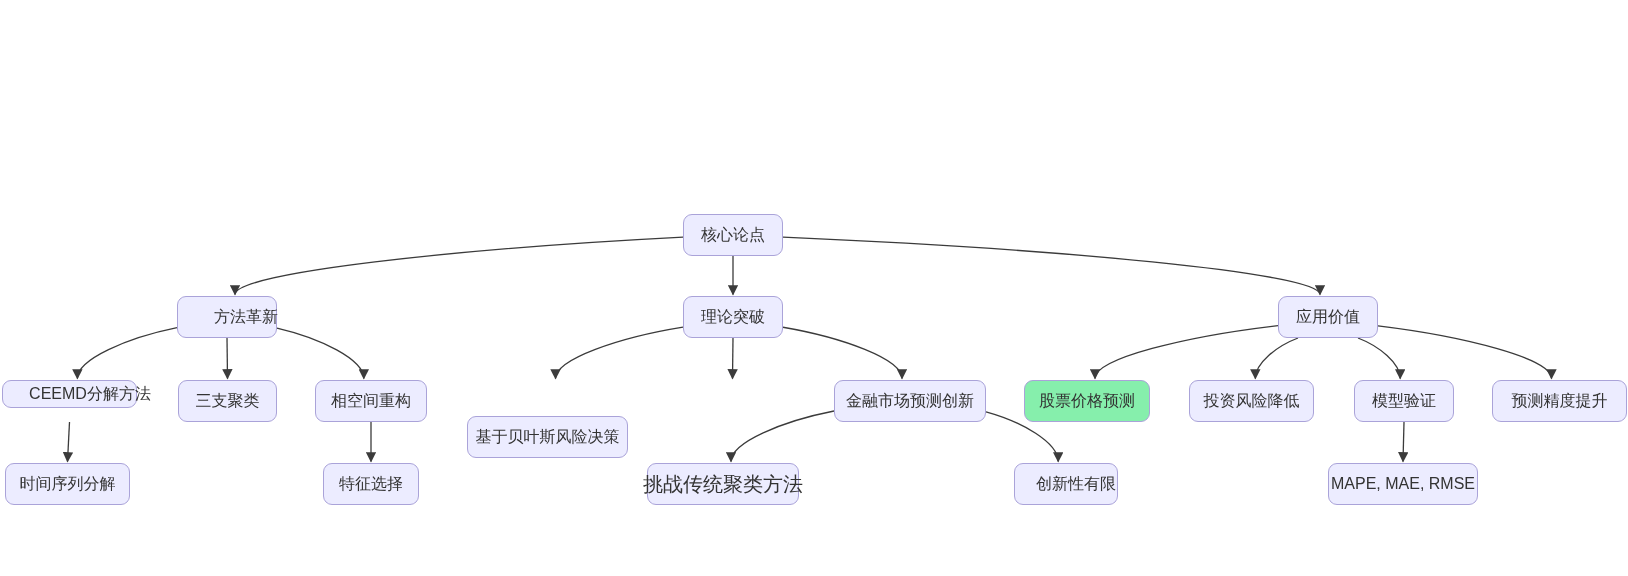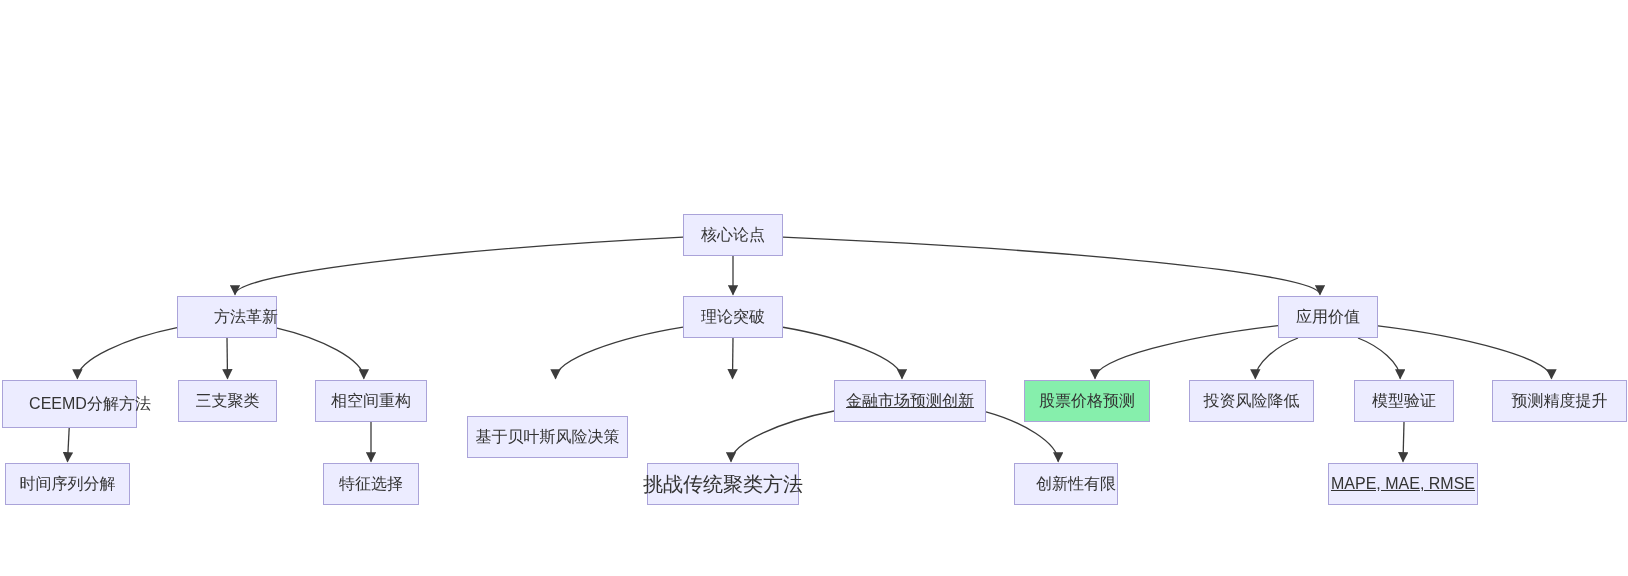--- a/index.html
+++ b/index.html
@@ -27,20 +27,21 @@
     width: 100%;
     height: 100%;
   }
   .node {
     position: absolute;
     box-sizing: border-box;
     display: flex;
     align-items: center;
     justify-content: center;
     text-align: center;
+    border-radius: 9px;
   }
   .node span {
     white-space: nowrap;
     line-height: 1;
   }
 </style>
 </head>
 <body>
 
 <div id="canvas" style="width: 1628px; height: 576px; background: rgb(255, 255, 255);">
@@ -75,33 +76,33 @@
       </div>
       <div class="node" style="left: 177px; top: 296px; width: 100px; height: 42px; background: rgb(236, 236, 255); border: 1px solid rgb(170, 163, 217); color: rgb(51, 51, 51); font-size: 16px; padding-left: 38px;">
         <span>方法革新</span>
       </div>
       <div class="node" style="left: 683px; top: 296px; width: 100px; height: 42px; background: rgb(236, 236, 255); border: 1px solid rgb(170, 163, 217); color: rgb(51, 51, 51); font-size: 16px;">
         <span>理论突破</span>
       </div>
       <div class="node" style="left: 1278px; top: 296px; width: 100px; height: 42px; background: rgb(236, 236, 255); border: 1px solid rgb(170, 163, 217); color: rgb(51, 51, 51); font-size: 16px;">
         <span>应用价值</span>
       </div>
-      <div class="node" style="left: 2px; top: 380px; width: 135px; height: 48px; background: rgb(236, 236, 255); border: 1px solid rgb(170, 163, 217); color: rgb(51, 51, 51); font-size: 16px; padding-left: 41px;">
+      <div class="node" style="left: 2px; top: 380px; width: 135px; height: 28px; background: rgb(236, 236, 255); border: 1px solid rgb(170, 163, 217); color: rgb(51, 51, 51); font-size: 16px; padding-left: 41px;">
         <span>CEEMD分解方法</span>
       </div>
       <div class="node" style="left: 178px; top: 380px; width: 99px; height: 42px; background: rgb(236, 236, 255); border: 1px solid rgb(170, 163, 217); color: rgb(51, 51, 51); font-size: 16px;">
         <span>三支聚类</span>
       </div>
       <div class="node" style="left: 315px; top: 380px; width: 112px; height: 42px; background: rgb(236, 236, 255); border: 1px solid rgb(170, 163, 217); color: rgb(51, 51, 51); font-size: 16px;">
         <span>相空间重构</span>
       </div>
       <div class="node" style="left: 467px; top: 380px; width: 161px; height: 42px; background: rgb(236, 236, 255); border: 1px solid rgb(170, 163, 217); color: rgb(51, 51, 51); font-size: 16px; margin-top: 36px;">
         <span>基于贝叶斯风险决策</span>
       </div>
-      <div class="node" style="left: 834px; top: 380px; width: 152px; height: 42px; background: rgb(236, 236, 255); border: 1px solid rgb(170, 163, 217); color: rgb(51, 51, 51); font-size: 16px; text-decoration: underline;">
+      <div class="node" style="left: 834px; top: 380px; width: 152px; height: 42px; background: rgb(236, 236, 255); border: 1px solid rgb(170, 163, 217); color: rgb(51, 51, 51); font-size: 16px;">
         <span>金融市场预测创新</span>
       </div>
       <div class="node" style="left: 1024px; top: 380px; width: 126px; height: 42px; background: #86efac; border: 1px solid rgb(170, 163, 217); color: rgb(51, 51, 51); font-size: 16px;">
         <span>股票价格预测</span>
       </div>
       <div class="node" style="left: 1189px; top: 380px; width: 125px; height: 42px; background: rgb(236, 236, 255); border: 1px solid rgb(170, 163, 217); color: rgb(51, 51, 51); font-size: 16px;">
         <span>投资风险降低</span>
       </div>
       <div class="node" style="left: 1354px; top: 380px; width: 100px; height: 42px; background: rgb(236, 236, 255); border: 1px solid rgb(170, 163, 217); color: rgb(51, 51, 51); font-size: 16px;">
         <span>模型验证</span>
@@ -114,17 +115,17 @@
       </div>
       <div class="node" style="left: 323px; top: 463px; width: 96px; height: 42px; background: rgb(236, 236, 255); border: 1px solid rgb(170, 163, 217); color: rgb(51, 51, 51); font-size: 16px;">
         <span>特征选择</span>
       </div>
       <div class="node" style="left: 647px; top: 463px; width: 152px; height: 42px; background: rgb(236, 236, 255); border: 1px solid rgb(170, 163, 217); color: rgb(51, 51, 51); font-size: 20px;">
         <span>挑战传统聚类方法</span>
       </div>
       <div class="node" style="left: 1014px; top: 463px; width: 104px; height: 42px; background: rgb(236, 236, 255); border: 1px solid rgb(170, 163, 217); color: rgb(51, 51, 51); font-size: 16px; padding-left: 20px;">
         <span>创新性有限</span>
       </div>
-      <div class="node" style="left: 1328px; top: 463px; width: 150px; height: 42px; background: rgb(236, 236, 255); border: 1px solid rgb(170, 163, 217); color: rgb(51, 51, 51); font-size: 16px; text-decoration: underline;">
+      <div class="node" style="left: 1328px; top: 463px; width: 150px; height: 42px; background: rgb(236, 236, 255); border: 1px solid rgb(170, 163, 217); color: rgb(51, 51, 51); font-size: 16px;">
         <span>MAPE, MAE, RMSE</span>
       </div>
     </div>
 </div>
 
 </body></html>

